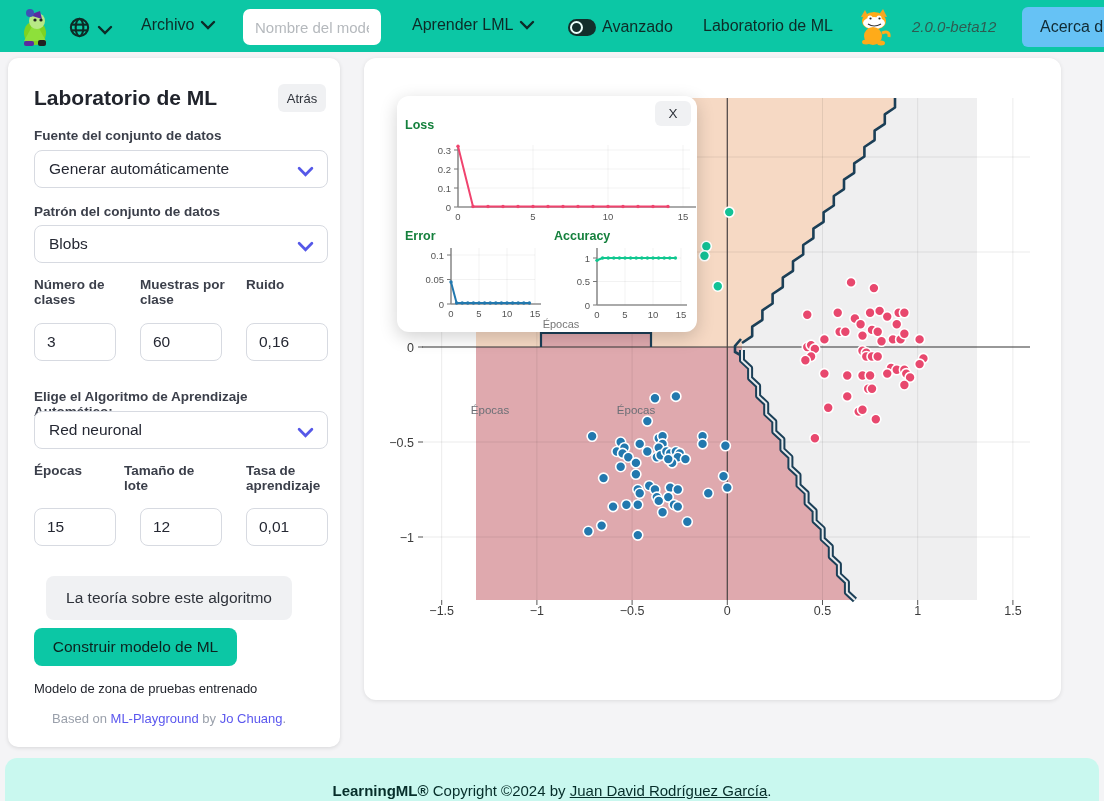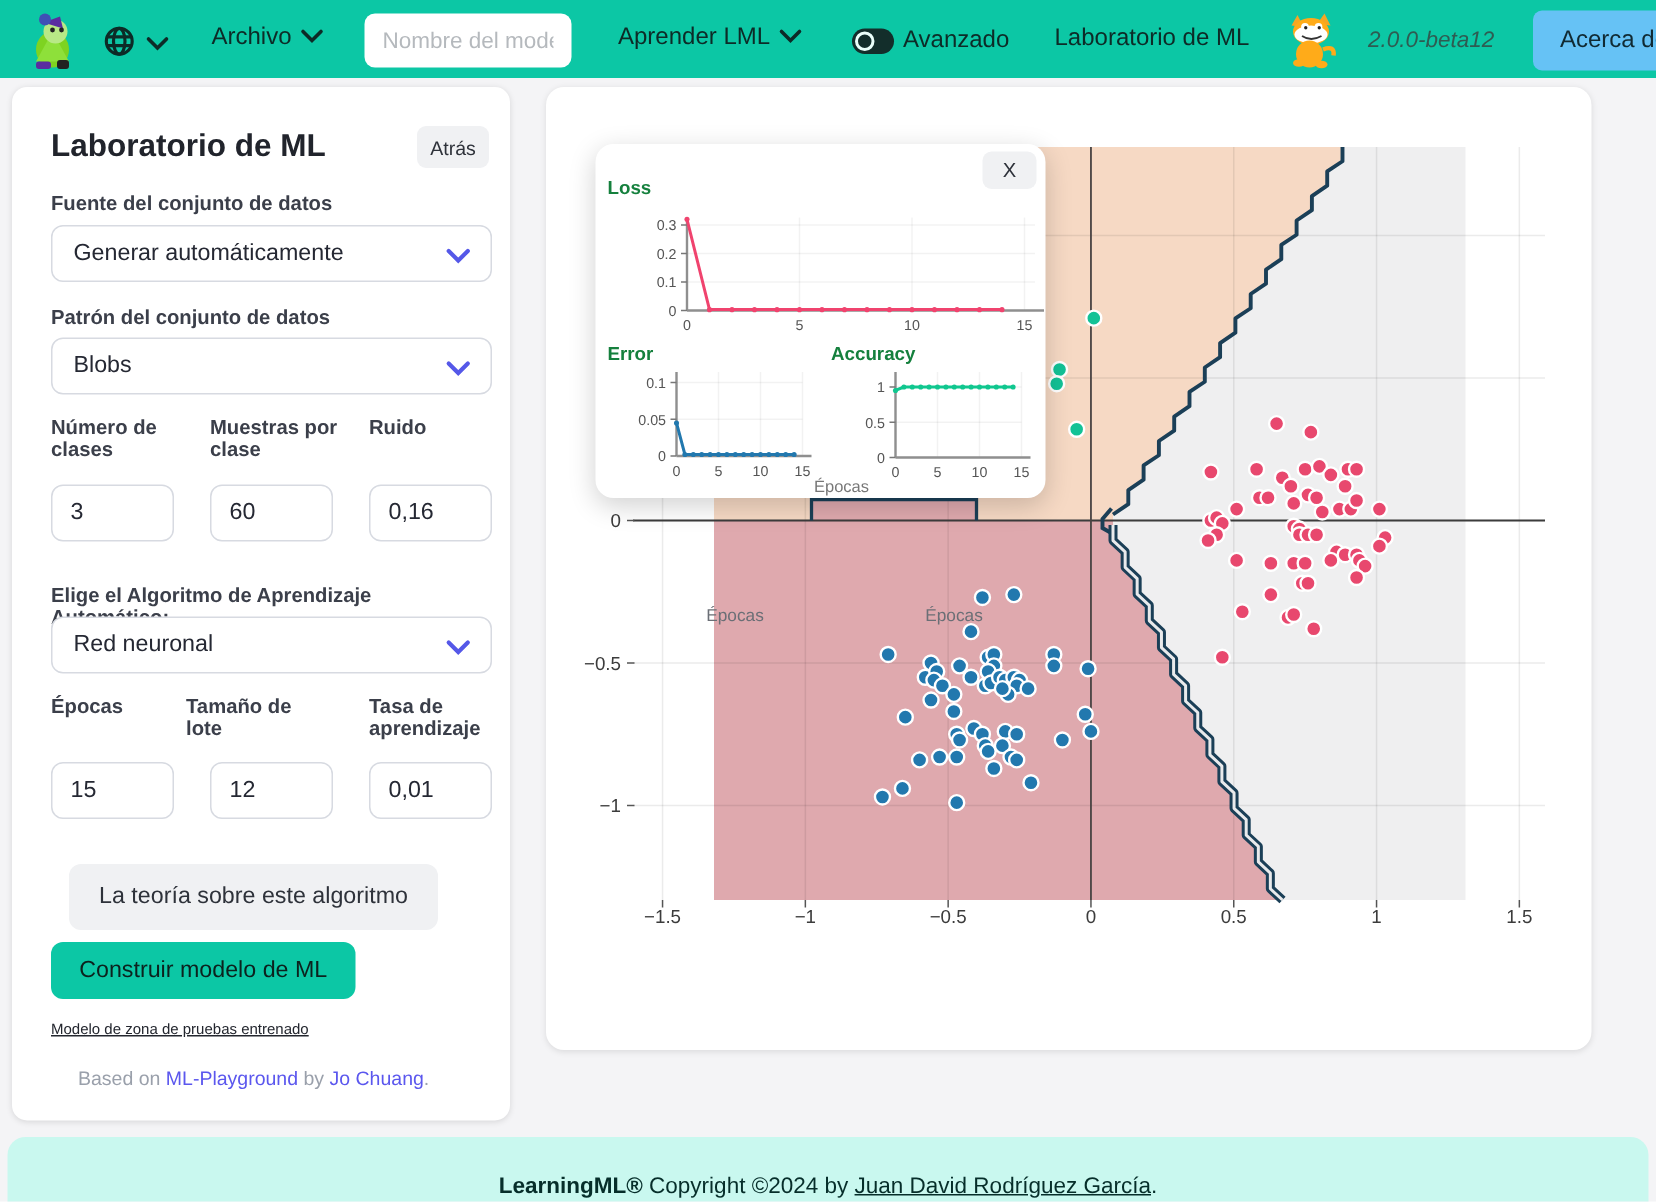--- a/index.html
+++ b/index.html
@@ -184,21 +184,21 @@
   <div class="sb-label abs" style="left:116px; top:405px; width:86px;">Tamaño de lote</div>
   <div class="sb-label abs" style="left:238px; top:405px; width:84px;">Tasa de aprendizaje</div>
   <input class="num-input" style="left: 26px; top: 450px;" value="15">
   <input class="num-input" style="left: 132px; top: 450px;" value="12">
   <input class="num-input" style="left: 238px; top: 450px;" value="0,01">
 
   <button class="btn-gray abs" style="left:26px; top:518px; width:246px; height:44px; font-size:15.5px; border-radius:8px;margin-left:12px;">La teoría sobre este algoritmo</button>
 
   <button id="build-btn" class="abs" style="left: 26px; top: 570px; width: 203px; height: 38px; border: none; border-radius: 8px; font-size: 15.5px; color: rgb(12, 34, 30); font-family: &quot;Liberation Sans&quot;, sans-serif; cursor: pointer; background: rgb(12, 199, 165);">Construir modelo de ML</button>
 
-  <div class="abs" style="left:26px; top:623px; font-size:10px; color:#23262e;text-decoration:underline;">Modelo de zona de pruebas entrenado</div>
+  <div class="abs" style="left:26px; top:623px; font-size:13px; color:#23262e;">Modelo de zona de pruebas entrenado</div>
 
   <div class="credit abs" style="left:26px; top:653px;margin-left:18px;"><span>Based on </span><a>ML-Playground</a><span> by </span><a>Jo Chuang</a><span>.</span></div>
 </div>
 
 <div id="main-card">
   <svg id="scatter-svg" width="697" height="642">
       <polygon points="112.0,40.0 531.0,40.0 531.0,40.0 531.0,49.5 520.8,56.3 520.8,65.8 510.6,72.7 510.6,82.1 500.4,89.0 500.4,98.5 490.2,105.3 490.2,114.8 480.0,121.7 480.0,131.1 469.8,138.0 469.8,147.5 459.6,154.3 459.6,163.8 449.4,170.7 449.4,180.1 439.2,187.0 439.2,196.5 429.0,203.3 429.0,212.8 418.8,219.7 418.8,229.1 408.6,236.0 408.6,245.5 398.4,252.3 398.4,261.8 388.2,268.7 388.2,278.1 378.0,285.0 378.0,289.0 287.0,289.0 287.0,289.0 287.0,275.0 177.0,275.0 177.0,289.0 177.0,289.0 112.0,289.0" fill="#f6d9c4"></polygon>
       <polygon points="112.0,289.0 177.0,289.0 177.0,275.0 287.0,275.0 287.0,289.0 378.0,289.0 378.0,292.0 378.0,302.4 386.1,309.9 386.1,320.2 394.1,327.7 394.1,338.1 402.2,345.6 402.2,355.9 410.3,363.4 410.3,373.8 418.4,381.3 418.4,391.6 426.4,399.1 426.4,409.5 434.5,417.0 434.5,427.4 442.6,434.9 442.6,445.2 450.6,452.7 450.6,463.1 458.7,470.6 458.7,480.9 466.8,488.4 466.8,498.8 474.9,506.3 474.9,516.6 482.9,524.1 482.9,534.5 491.0,542.0 491.0,542.0 112.0,542.0" fill="#dfa9ae"></polygon>
       <polygon points="531.0,40.0 613.0,40.0 613.0,542.0 491.0,542.0 491.0,542.0 482.9,534.5 482.9,524.1 474.9,516.6 474.9,506.3 466.8,498.8 466.8,488.4 458.7,480.9 458.7,470.6 450.6,463.1 450.6,452.7 442.6,445.2 442.6,434.9 434.5,427.4 434.5,417.0 426.4,409.5 426.4,399.1 418.4,391.6 418.4,381.3 410.3,373.8 410.3,363.4 402.2,355.9 402.2,345.6 394.1,338.1 394.1,327.7 386.1,320.2 386.1,309.9 378.0,302.4 378.0,292.0 378.0,289.0 378.0,285.0 378.0,285.0 388.2,278.1 388.2,268.7 398.4,261.8 398.4,252.3 408.6,245.5 408.6,236.0 418.8,229.1 418.8,219.7 429.0,212.8 429.0,203.3 439.2,196.5 439.2,187.0 449.4,180.1 449.4,170.7 459.6,163.8 459.6,154.3 469.8,147.5 469.8,138.0 480.0,131.1 480.0,121.7 490.2,114.8 490.2,105.3 500.4,98.5 500.4,89.0 510.6,82.1 510.6,72.7 520.8,65.8 520.8,56.3 531.0,49.5 531.0,40.0" fill="#efeff0"></polygon>
       <line x1="77.69999999999999" y1="40" x2="77.69999999999999" y2="542" stroke="rgba(0,0,0,0.08)" stroke-width="1"></line>

